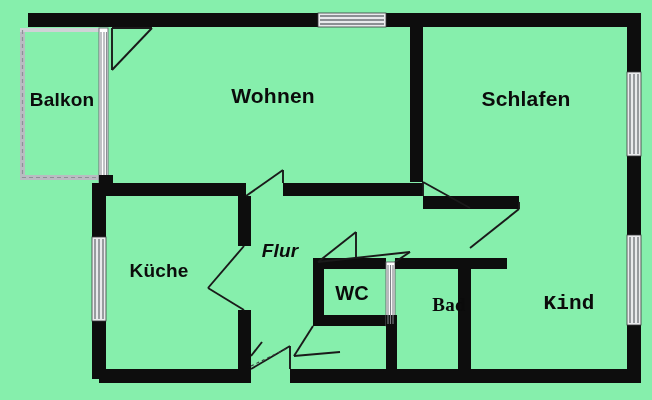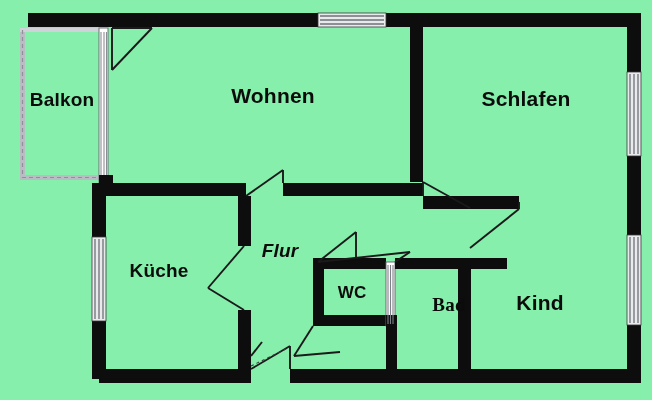--- a/index.html
+++ b/index.html
@@ -31,21 +31,21 @@
     font-family: "Liberation Sans", sans-serif;
     font-weight: bold;
     color: #0b0b0b;
     white-space: nowrap;
     letter-spacing: 0.2px;
     transform: translate(-50%, -50%);
     user-select: none;
   }
   .lbl-lg { font-size: 21px; }
   .lbl-md { font-size: 19px; }
-  .lbl-sm { font-size: 17px; }
+  .lbl-sm { font-size: 20px; }
 </style>
 </head>
 <body>
 
 <div id="floorplan-page">
 
   <svg id="plan-svg" viewBox="0 0 652 400">
 
     <g>
       <rect x="20" y="28" width="5" height="152" fill="#b9bcc2"></rect>
@@ -224,15 +224,15 @@
 
   </svg>
 
   <div class="room-label lbl-md" style="left:62px;  top:100px;">Balkon</div>
   <div class="room-label lbl-lg" style="left:273px; top:84px;margin-top:12px;">Wohnen</div>
   <div class="room-label lbl-md" style="left:159px; top:271px;">Küche</div>
   <div class="room-label lbl-lg" style="left:526px; top:99px;">Schlafen</div>
   <div class="room-label lbl-md" style="left:280px; top:251px;font-style:italic;">Flur</div>
   <div class="room-label lbl-sm" style="left:352px; top:293px;">WC</div>
   <div class="room-label lbl-md" style="left:449px; top:305px;font-family:Liberation Serif, serif;">Bad</div>
-  <div class="room-label lbl-lg" style="left:540px; top:303px;">Kind</div>
+  <div class="room-label lbl-lg" style="left:569px; top:303px;font-family:Liberation Mono, monospace;">Kind</div>
 
 </div>
 
 </body></html>

